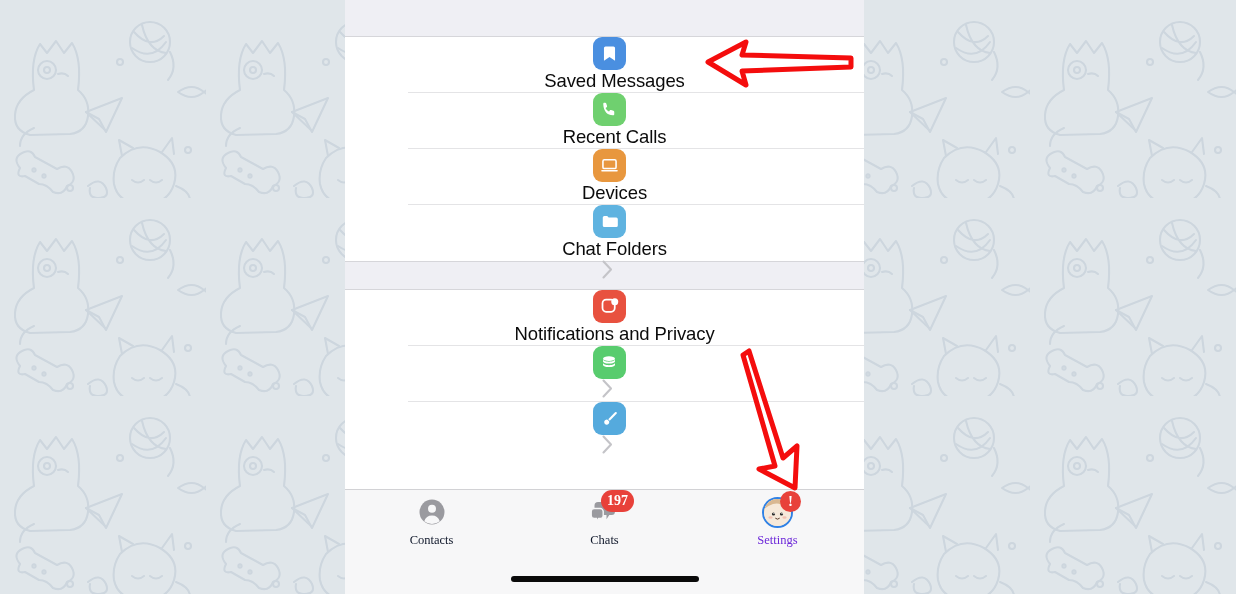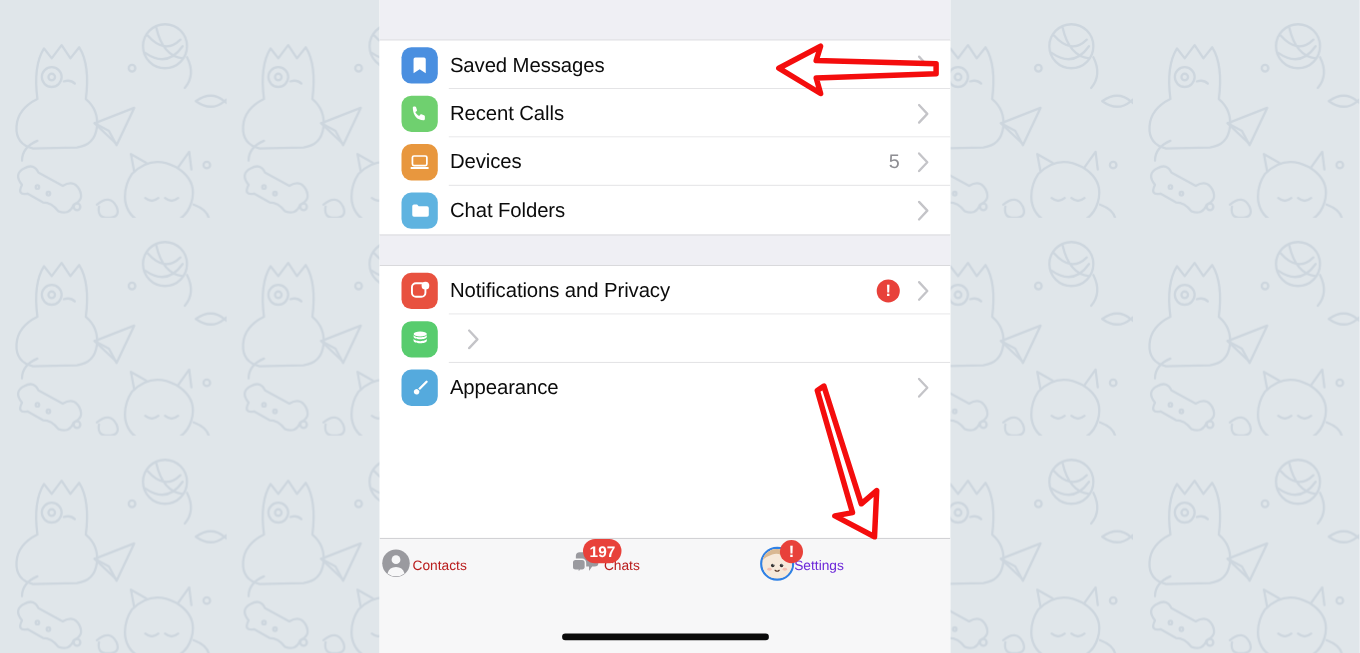--- a/index.html
+++ b/index.html
@@ -43,24 +43,25 @@
   }
   .gap-top { height: 36px; border-bottom: 1px solid #d6d6da; }
   .gap-mid { height: 27px; border-top: 1px solid #d6d6da; border-bottom: 1px solid #d6d6da; }
 
   .list-group { background: #ffffff; }
 
   .row {
     position: relative;
     display: flex;
     align-items: center;
-    height: 44px;
+    height: 56px;
     background: #ffffff;
     padding-left: 20px;
     box-sizing: border-box;
+    flex-direction: column;
   }
   .row::after {
     content: "";
     position: absolute;
     left: 63px;
     right: 0;
     bottom: 0;
     height: 1px;
     background: #e4e4e6;
   }
@@ -129,33 +130,35 @@
   }
   .tabs {
     display: flex;
     height: 72px;
     align-items: flex-start;
     padding-top: 5px;
   }
   .tab {
     flex: 1 1 0;
     display: flex;
+    flex-direction: column;
     align-items: center;
     position: relative;
+    font-family: Liberation Serif, serif;
   }
   .tab-icon {
     height: 34px;
     display: flex;
     align-items: center;
     justify-content: center;
     position: relative;
   }
   .tab-label {
     font-size: 12.5px;
-    color: #b91c1c;
+    color: #0f172a;
     margin-top: 4px;
   }
   .tab.active .tab-label { color: #6d28d9; }
 
   .tab-badge {
     position: absolute;
     top: -5px;
     left: 12px;
     min-width: 17px;
     height: 22px;
@@ -365,21 +368,20 @@
         </div>
       </div>
 
       <div class="row last">
         <div class="row-icon" style="background:#55aadd;">
           <svg width="19" height="19" viewBox="0 0 24 24">
             <path d="M19 4.2 L10.4 12.8 l1.9 1.9 L20.9 6.1 a1.3 1.3 0 0 0 -1.9 -1.9z" fill="#fff"></path>
             <path d="M9.6 13.6 a3.2 3.2 0 1 0 1.9 1.9 z" fill="#fff"></path>
           </svg>
         </div>
-        <div class="row-label">Appearance</div>
         <div class="row-value"></div>
         <div class="chevron">
           <svg width="11" height="19" viewBox="0 0 11 19">
               <path d="M1.5 1.5 L9 9.5 L1.5 17.5" fill="none" stroke="currentColor" stroke-width="2.1" stroke-linecap="round" stroke-linejoin="round"></path>
             </svg>
         </div>
       </div>
 
     </div>
 

